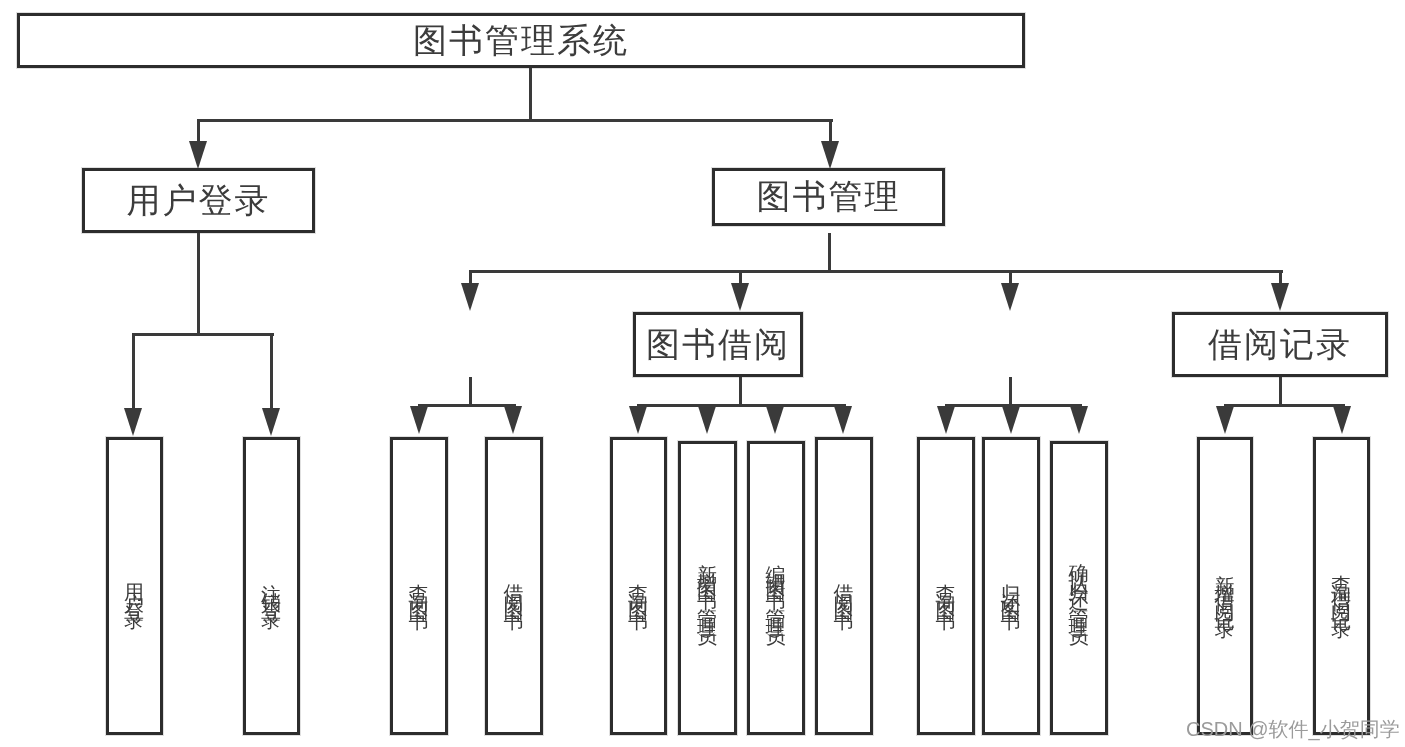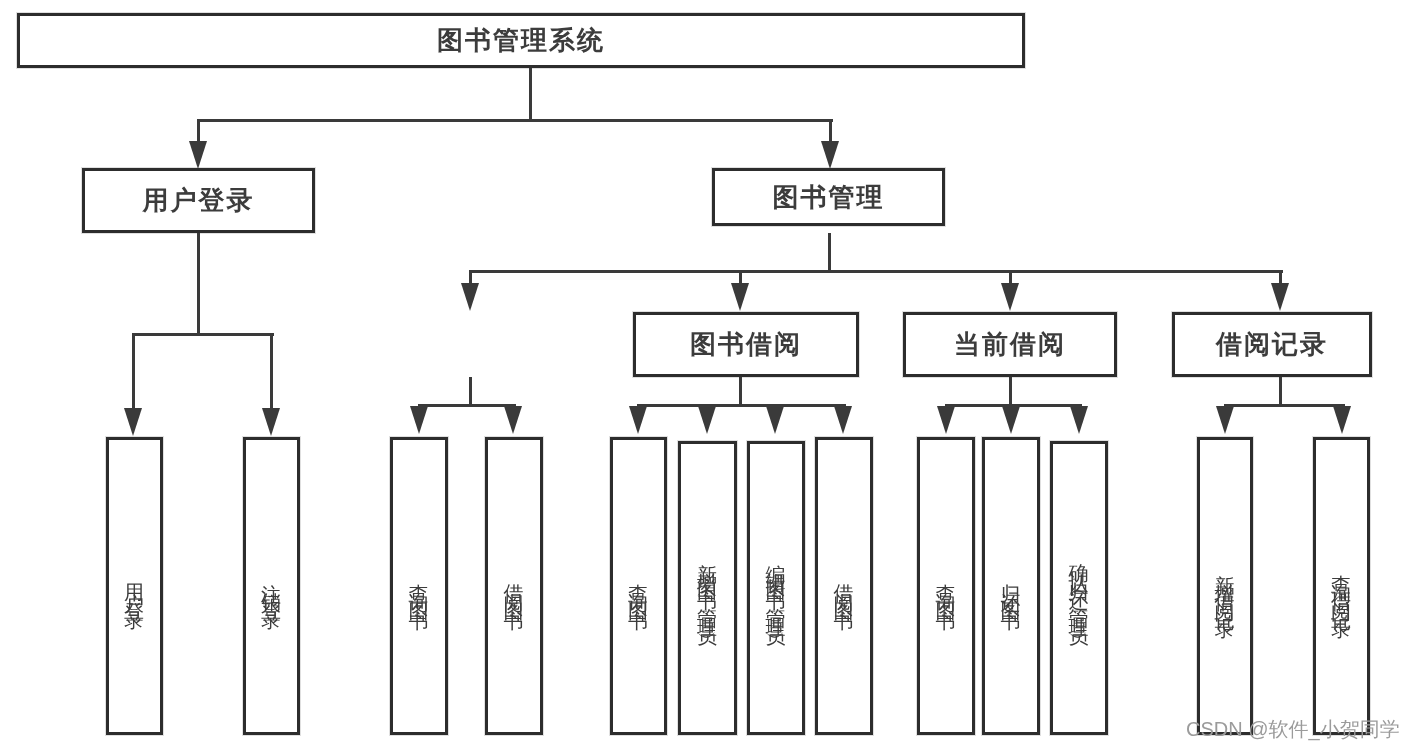--- a/index.html
+++ b/index.html
@@ -14,21 +14,21 @@
   #canvas{
     position:relative;width:1405px;height:747px;background:var(--bg);overflow:hidden;
   }
   .node{
     position:absolute;box-sizing:border-box;background:#fff;
     border:3px solid var(--border);
     box-shadow:0 0 0 1px rgba(130,130,130,0.25);
     display:flex;align-items:center;justify-content:center;
   }
   .nlabel{
-    font-size:26px;color:var(--text);letter-spacing:2px;white-space:nowrap;font-weight:bold;
+    font-size:34px;color:var(--text);letter-spacing:2px;white-space:nowrap;
   }
   .vlabel{
     writing-mode:vertical-rl;text-orientation:mixed;
     font-size:20px;color:var(--text);letter-spacing:9px;line-height:1;
   }
   .cl{position:absolute;background:var(--line);}
   .ar{
     position:absolute;width:0;height:0;
     border-left:9px solid transparent;border-right:9px solid transparent;
     border-top:28px solid var(--line);
@@ -47,27 +47,24 @@
     <span class="nlabel">图书管理系统</span>
   </div>
 
   <div class="node" style="left:82px;top:168px;width:233px;height:65px">
     <span class="nlabel">用户登录</span>
   </div>
   <div class="node" style="left:712px;top:168px;width:233px;height:58px">
     <span class="nlabel">图书管理</span>
   </div>
 
-  <div class="node" style="left:633px;top:312px;width:226px;height:65px">
+  <div class="node" style="left:633px;top:312px;width:170px;height:65px">
     <span class="nlabel">图书借阅</span>
   </div>
-  <div class="node" style="left:903px;top:312px;width:214px;height:65px">
-    <span class="nlabel">当前借阅</span>
-  </div>
-  <div class="node" style="left:1172px;top:312px;width:200px;height:65px">
+  <div class="node" style="left:1172px;top:312px;width:216px;height:65px">
     <span class="nlabel">借阅记录</span>
   </div>
 
   <div class="node" style="left:106px;top:437px;width:57px;height:298px">
     <span class="vlabel">用户登录</span>
   </div>
   <div class="node" style="left:243px;top:437px;width:57px;height:298px">
     <span class="vlabel">注销登录</span>
   </div>
 

